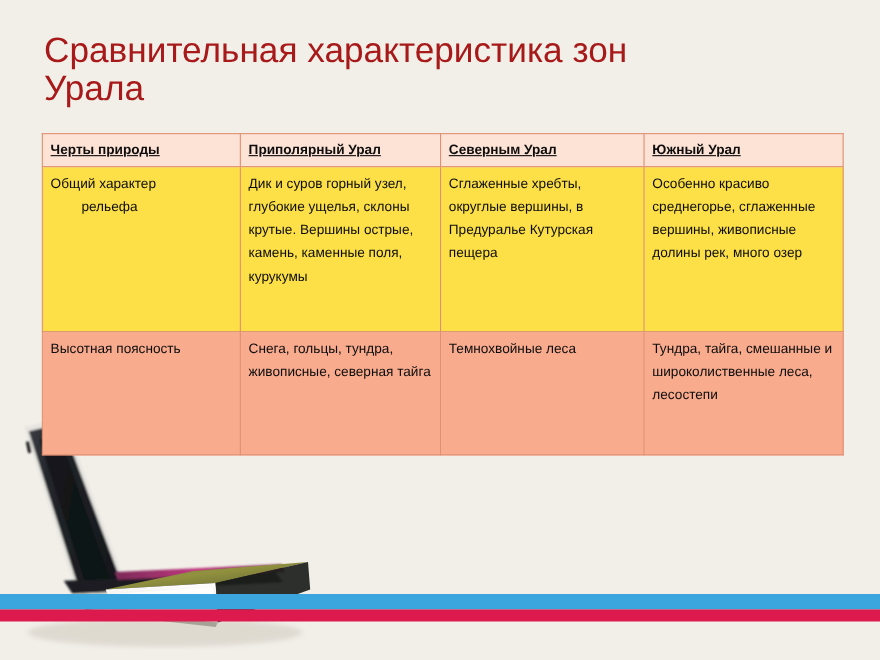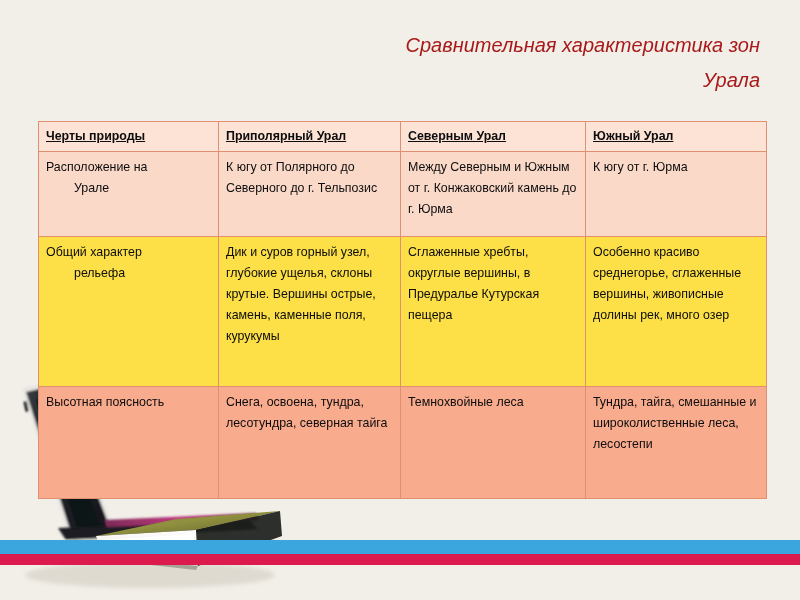--- a/index.html
+++ b/index.html
@@ -33,28 +33,27 @@
   }
   #stripe-blue { top: 540px; height: 14px; background: #3aa6dd; }
   #stripe-pink { top: 554px; height: 11px; background: #dc1a4e; }
 
   
   #title {
     position: absolute;
     left: 40px; top: 28px;
     width: 720px;
     z-index: 6;
-    text-align: right;
+    text-align: left;
     color: #a81a1a;
-    font-size: 20px;
+    font-size: 32px;
     line-height: 35px;
     font-weight: normal;
     letter-spacing: 0px;
     white-space: pre-line;
-    font-style: italic;
   }
 
   
   #table-wrap {
     position: absolute;
     left: 38px; top: 121px;
     width: 728px;
     z-index: 5;
   }
   table.data {
@@ -180,43 +179,34 @@
       </colgroup>
       <thead>
         <tr>
           <th>Черты природы</th>
           <th>Приполярный Урал</th>
           <th>Северным Урал</th>
           <th>Южный Урал</th>
         </tr>
       </thead>
       <tbody>
-        <tr class="r1">
-          <td class="rowlabel">
-            <span class="first">Расположение на</span>
-            <span class="indented">Урале</span>
-          </td>
-          <td>К югу от Полярного до Северного до г. Тельпозис</td>
-          <td>Между Северным и Южным от г. Конжаковский камень до г. Юрма</td>
-          <td>К югу от г. Юрма</td>
-        </tr>
         <tr class="r3">
           <td class="rowlabel">
             <span class="first">Общий характер</span>
             <span class="indented">рельефа</span>
           </td>
           <td>Дик и суров горный узел, глубокие ущелья, склоны крутые. Вершины острые, камень, каменные поля, курукумы</td>
           <td>Сглаженные хребты, округлые вершины, в Предуралье Кутурская пещера</td>
           <td>Особенно красиво среднегорье, сглаженные вершины, живописные долины рек, много озер</td>
         </tr>
         <tr class="r4">
           <td class="rowlabel">
             <span class="first">Высотная поясность</span>
           </td>
-          <td>Снега, освоена, тундра, лесотундра, северная тайга</td>
+          <td>Снега, гольцы, тундра, живописные, северная тайга</td>
           <td>Темнохвойные леса</td>
           <td>Тундра, тайга, смешанные и широколиственные леса, лесостепи</td>
         </tr>
       </tbody>
     </table>
   </div>
 
 </div>
 
 </body></html>

